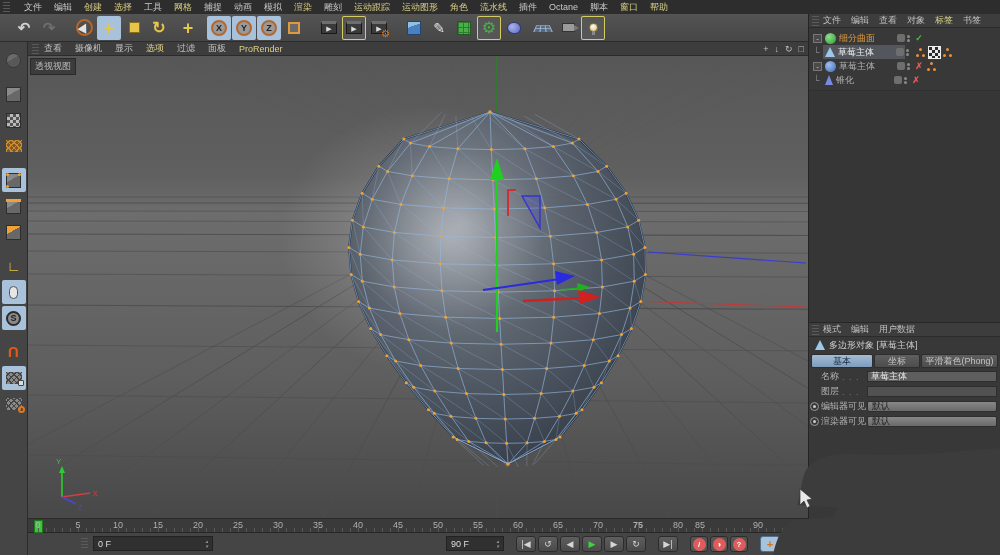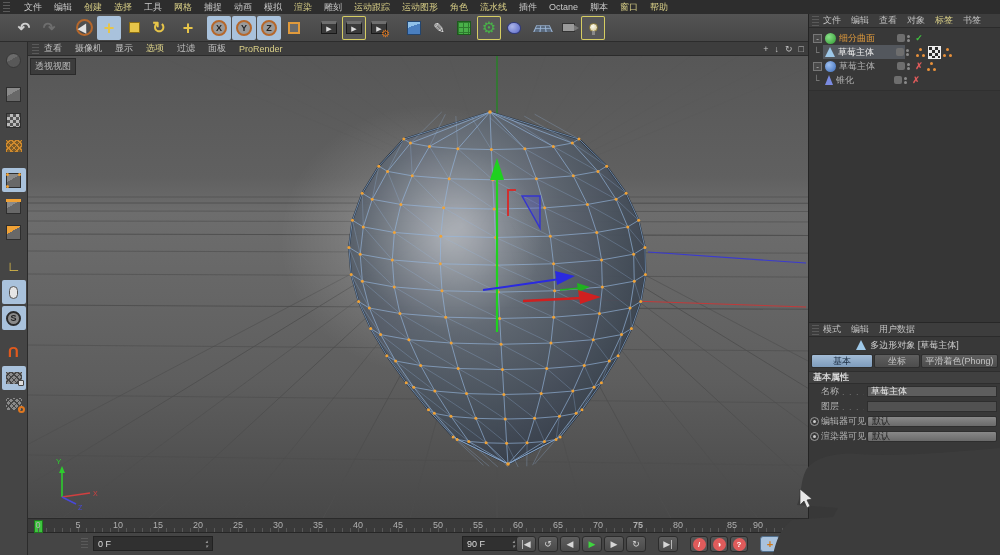--- a/index.html
+++ b/index.html
@@ -75,21 +75,21 @@
   .ruler:after{content:"";position:absolute;left:10px;right:10px;bottom:0;height:4px;background:repeating-linear-gradient(90deg,#585858 0 1px,transparent 1px 8px);}
   .tick{position:absolute;top:1px;transform:translateX(-50%);color:#b0b0b0;}
   .playhead{position:absolute;left:6px;top:1px;width:9px;height:13px;background:#3ec43e;border:1px solid #1d7a1d;}
 
   
   .botbar{position:absolute;left:28px;top:533px;width:780px;height:22px;background:#454545;display:flex;align-items:center;}
   .fframe{position:absolute;left:65px;top:3px;width:120px;height:15px;background:#303030;border:1px solid #222;color:#ddd;display:flex;align-items:center;padding:0 4px;}
   .spin{margin-left:auto;display:flex;flex-direction:column;font-size:5px;color:#999;line-height:.9;}
   .rangebar{position:absolute;left:202px;top:3px;width:208px;height:15px;background:#353535;border:1px solid #262626;border-radius:8px;overflow:hidden;}
   .rangefill{position:absolute;left:1px;top:1px;bottom:1px;right:1px;background:linear-gradient(#8a8a8a,#6e6e6e);border-radius:7px;display:flex;align-items:center;justify-content:space-between;padding:0 6px;color:#2e2e2e;font-size:8px;}
-  .fend{position:absolute;left:418px;top:3px;width:58px;height:15px;background:#303030;border:1px solid #222;color:#ddd;display:flex;align-items:center;padding:0 4px;margin-left:16px;}
+  .fend{position:absolute;left:418px;top:3px;width:58px;height:15px;background:#303030;border:1px solid #222;color:#ddd;display:flex;align-items:center;padding:0 4px;}
   .transport{position:absolute;left:488px;top:3px;display:flex;gap:2px;align-items:center;}
   .pbtn{width:20px;height:16px;background:linear-gradient(#5e5e5e,#4a4a4a);border:1px solid #2c2c2c;border-radius:3px;color:#d6d6d6;display:flex;align-items:center;justify-content:center;font-size:9px;flex:none;}
   .pbtn .green{color:#3fd43f;}
   .pgap{width:8px;}
   .rbtn{width:18px;height:16px;border-radius:3px;background:#555;border:1px solid #2c2c2c;display:flex;align-items:center;justify-content:center;flex:none;}
   .rcirc{width:13px;height:13px;border-radius:50%;background:#e05b5b;color:#fff;font-size:8px;font-weight:bold;display:flex;align-items:center;justify-content:center;}
   .mbtn{width:20px;height:16px;background:#a9c2dc;border:1px solid #51708e;border-radius:3px;color:#d07818;display:flex;align-items:center;justify-content:center;font-weight:bold;font-size:11px;flex:none;}
   .mbtn .msq{width:8px;height:8px;background:#e8a030;border:1px solid #7a4d10;}
 
   
@@ -117,21 +117,21 @@
   .om-state.check{color:#3fc43f;}
   .om-state.cross{color:#e05b5b;}
   .tagdots{width:9px;height:9px;position:relative;margin-left:3px;flex:none;}
   .tagdots i{position:absolute;width:3px;height:3px;border-radius:50%;background:#e8903a;}
   .tagdots i:nth-child(1){left:3px;top:0;} .tagdots i:nth-child(2){left:0;bottom:0;} .tagdots i:nth-child(3){right:0;bottom:0;}
   .tagchk{width:11px;height:11px;margin-left:4px;flex:none;background:repeating-conic-gradient(#e8e8e8 0 25%,#2a2a2a 0 50%);background-size:6px 6px;outline:1px solid #f0f0f0;}
   .om-filler{height:232px;background:#363636;border-top:1px solid #303030;}
 
   
   .am{border-top:1px solid #272727;}
-  .am-title{height:16px;display:flex;align-items:center;gap:4px;padding-left:6px;color:#cccccc;justify-content:center;}
+  .am-title{height:16px;display:flex;align-items:center;gap:4px;padding-left:6px;color:#cccccc;}
   .am-cone{width:0;height:0;border-left:5px solid transparent;border-right:5px solid transparent;border-bottom:10px solid #9ec8e8;}
   .am-tabs{display:flex;gap:1px;padding:1px 2px;}
   .am-tab{height:14px;display:flex;align-items:center;justify-content:center;background:linear-gradient(#5f5f5f,#4d4d4d);color:#c2c2c2;border:1px solid #2e2e2e;border-radius:2px;}
   .am-tab.active{background:linear-gradient(#a3bcd6,#7e9cbc);color:#16273c;}
   .am-tab.t1{width:62px;} .am-tab.t2{width:46px;} .am-tab.t3{flex:1;}
   .am-sec{height:13px;display:flex;align-items:center;padding-left:4px;color:#d6d6d6;font-weight:bold;background:#404040;border-top:1px solid #2e2e2e;border-bottom:1px solid #2e2e2e;margin-top:2px;}
   .am-row{height:15px;display:flex;align-items:center;padding-left:12px;position:relative;}
   .am-row .lbl{color:#b4b4b4;white-space:nowrap;}
   .am-row .leader{color:#7a7a7a;margin-left:3px;letter-spacing:1px;overflow:hidden;white-space:nowrap;width:22px;flex:none;}
   .am-field{position:absolute;left:58px;right:3px;top:2px;bottom:2px;background:#5e5e5e;border:1px solid #2e2e2e;color:#e8e8e8;display:flex;align-items:center;padding:0 3px;}
@@ -652,21 +652,21 @@
       <span class="tick" style="left: 290px;">35</span>
       <span class="tick" style="left: 330px;">40</span>
       <span class="tick" style="left: 370px;">45</span>
       <span class="tick" style="left: 410px;">50</span>
       <span class="tick" style="left: 450px;">55</span>
       <span class="tick" style="left: 490px;">60</span>
       <span class="tick" style="left: 530px;">65</span>
       <span class="tick" style="left: 570px;">70</span>
       <span class="tick" style="left: 610px; font-weight: bold;">75</span>
       <span class="tick" style="left: 650px;">80</span>
-      <span class="tick" style="left: 704px;">85</span>
+      <span class="tick" style="left: 672px;">85</span>
       <span class="tick" style="left: 730px;">90</span>
     </div>
 
   <div class="botbar">
     <div class="grip" style="left:53px;top:5px"></div>
     <div class="fframe">
       <span>0 F</span>
       <span class="spin">
           <i>▴</i>
           <i>▾</i>
@@ -806,21 +806,20 @@
         </div>
       <div class="am-title">
         <span class="am-cone"></span>
         <span>多边形对象 [草莓主体]</span>
       </div>
       <div class="am-tabs">
         <div class="am-tab t1 active">基本</div>
         <div class="am-tab t2">坐标</div>
         <div class="am-tab t3">平滑着色(Phong)</div>
       </div>
-      <div class="am-sec">基本属性</div>
 
       <div class="am-row">
         <span class="lbl">名称</span>
         <span class="leader">. . . . .</span>
         <div class="am-field">
             <span>草莓主体</span>
           </div>
       </div>
       <div class="am-row">
         <span class="lbl">图层</span>

